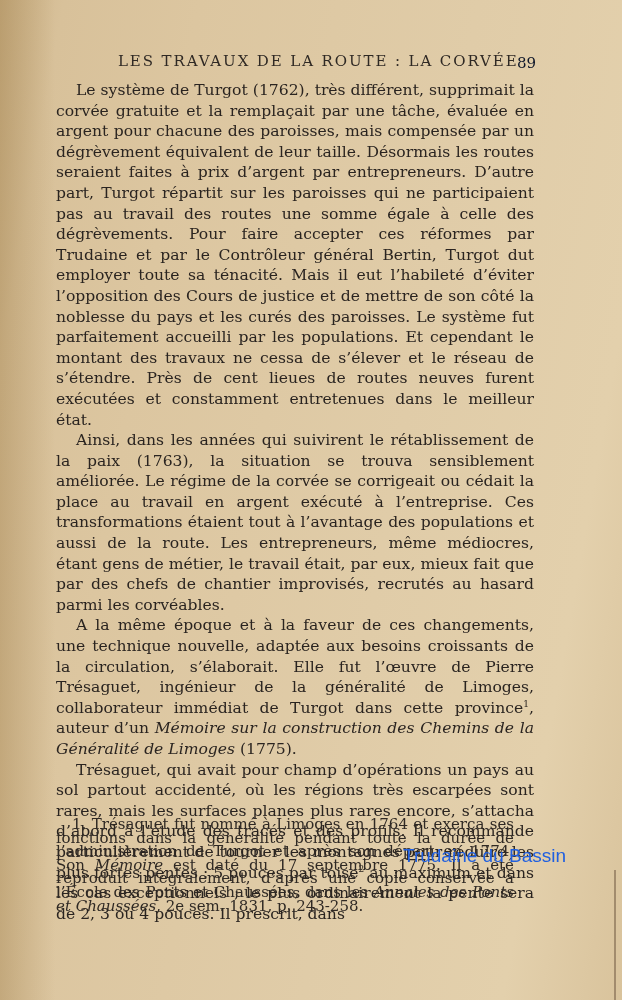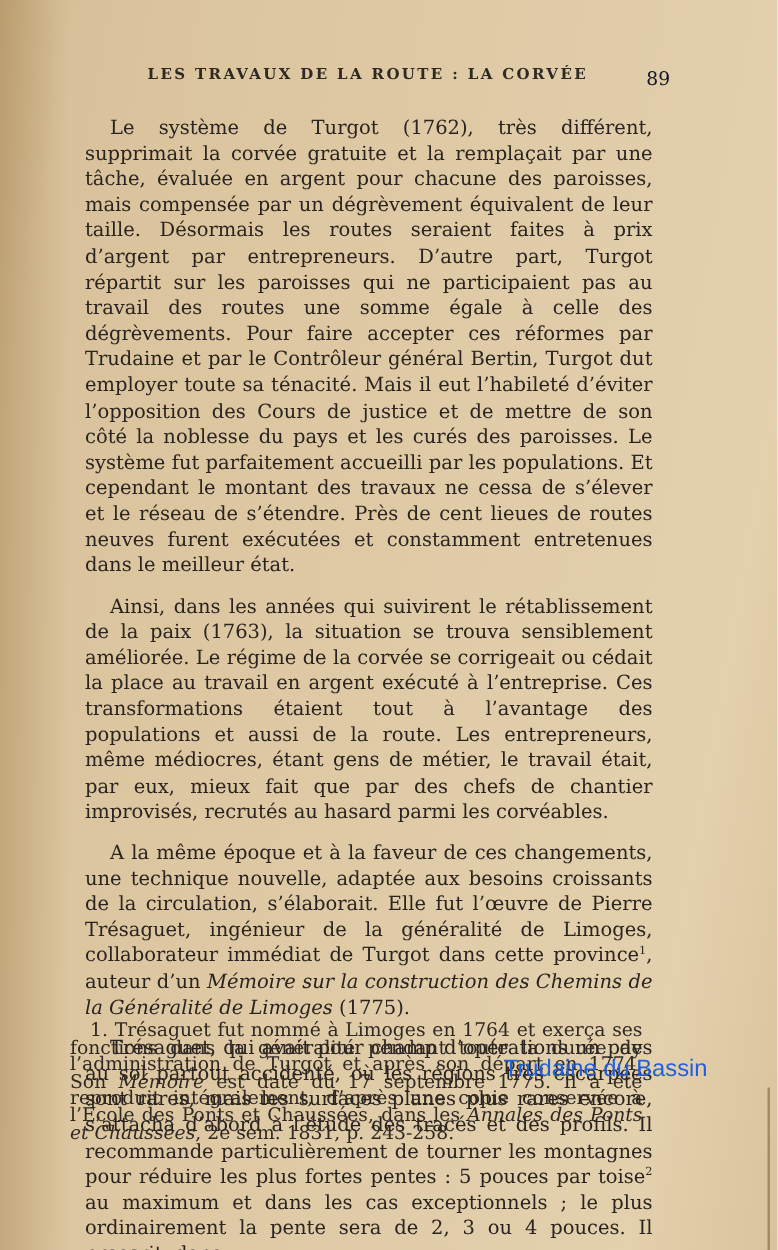--- a/index.html
+++ b/index.html
@@ -12,32 +12,31 @@
     .fold {
       position: absolute; left: 0; top: 0; width: 55px; height: 1000px;
       background: linear-gradient(90deg, rgba(150,115,60,0.35), rgba(150,115,60,0));
     }
     .edge {
       position: absolute; right: 6px; top: 870px; width: 2px; height: 130px;
       background: #8a7458; opacity: 0.7;
     }
     .header {
       position: absolute; top: 52px; left: 118px; width: 420px;
-      font-size: 12px; letter-spacing: 1.9px; color: #2f2924;
+      font-size: 15px; letter-spacing: 1.9px; color: #2f2924;
       white-space: nowrap;
-      font-weight: bold;
     }
     .page-num {
       position: absolute; top: 54px; left: 517px; font-size: 15px; color: #0f172a;
     }
     .body {
       position: absolute; top: 80px; left: 56px; width: 478px;
       font-size: 15.6px; line-height: 20.6px; text-align: justify;
     }
-    .body p { margin: 12px; text-indent: 20px; }
+    .body p { margin: 0; text-indent: 20px; }
     .body sup { font-size: 9px; vertical-align: 6px; line-height: 0; }
     .footnotes {
       position: absolute; top: 818px; left: 56px; width: 458px;
       font-size: 15px; line-height: 13.6px; text-align: justify; color: #2f2924;
     }
     .footnotes p { margin: 0; text-indent: 16px; }
     .watermark {
       position: absolute; top: 845px; left: 403px;
       font-family: "Liberation Sans", "DejaVu Sans", sans-serif;
       font-size: 19px; color: #1f5fe0; white-space: nowrap;

